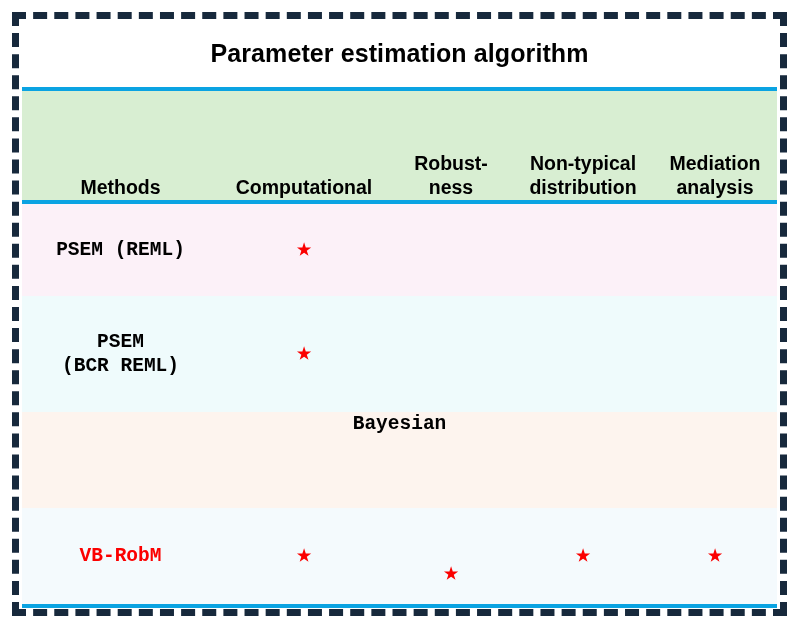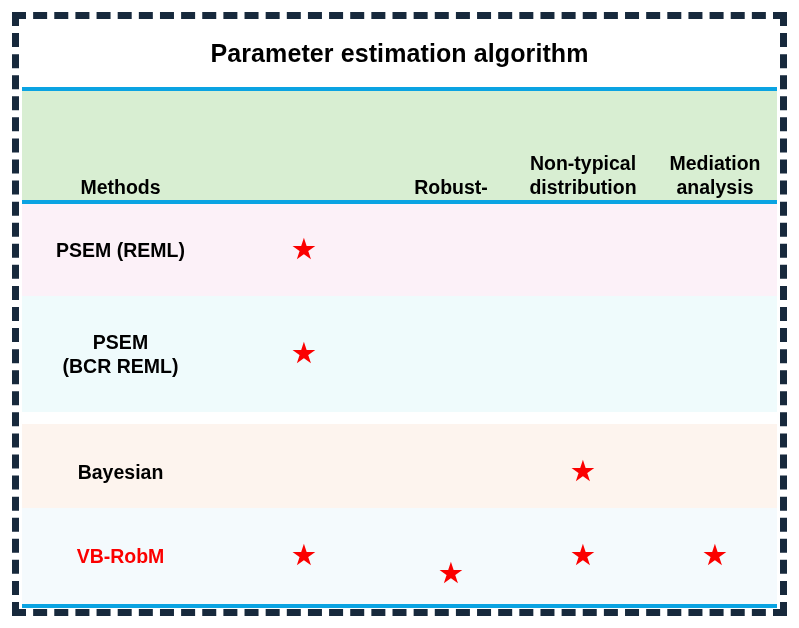--- a/index.html
+++ b/index.html
@@ -103,32 +103,33 @@
   
   .body-row {
     position: absolute;
     left: 0;
     width: 755px;
     display: flex;
     align-items: center;
   }
   .row-0 { top: 184px; height: 92px;  background: #fcf1f8; }
   .row-1 { top: 276px; height: 116px; background: #effbfc; }
-  .row-2 { top: 404px; height: 96px;  background: #fdf4ee; }
+  .row-2 { top: 392px; height: 96px;  background: #fdf4ee; flex-direction: column; }
   .row-3 { top: 488px; height: 96px;  background: #f4fafd; }
 
   .body-cell {
     box-sizing: border-box;
     text-align: center;
     font-size: 19.5px;
     font-weight: bold;
     color: #000000;
     line-height: 1.25;
     padding: 0 2px;
     position: relative;
+    font-family: Liberation Mono, monospace;
   }
   .body-cell.highlight { color: #fb0000; }
 
   
   .col-0 { width: 197px; }
   .col-1 { width: 170px; }
   .col-2 { width: 124px; margin-top: 35px; }
   .col-3 { width: 140px; }
   .col-4 { width: 124px; }
 
@@ -154,23 +155,25 @@
       <div class="title-text">Parameter estimation algorithm</div>
     </div>
 
     <div class="rule rule-top"></div>
 
     <div class="header-row">
       <div class="header-cell col-0">
         <div class="nowrap">Methods</div>
       </div>
       <div class="header-cell col-1">
+        <div class="nowrap">Computational</div>
       </div>
       <div class="header-cell col-2">
         <div class="nowrap">Robust-</div>
+        <div class="nowrap">ness</div>
       </div>
       <div class="header-cell col-3">
         <div class="nowrap">Non-typical</div>
         <div class="nowrap">distribution</div>
       </div>
       <div class="header-cell col-4">
         <div class="nowrap">Mediation</div>
         <div class="nowrap">analysis</div>
       </div>
     </div>

